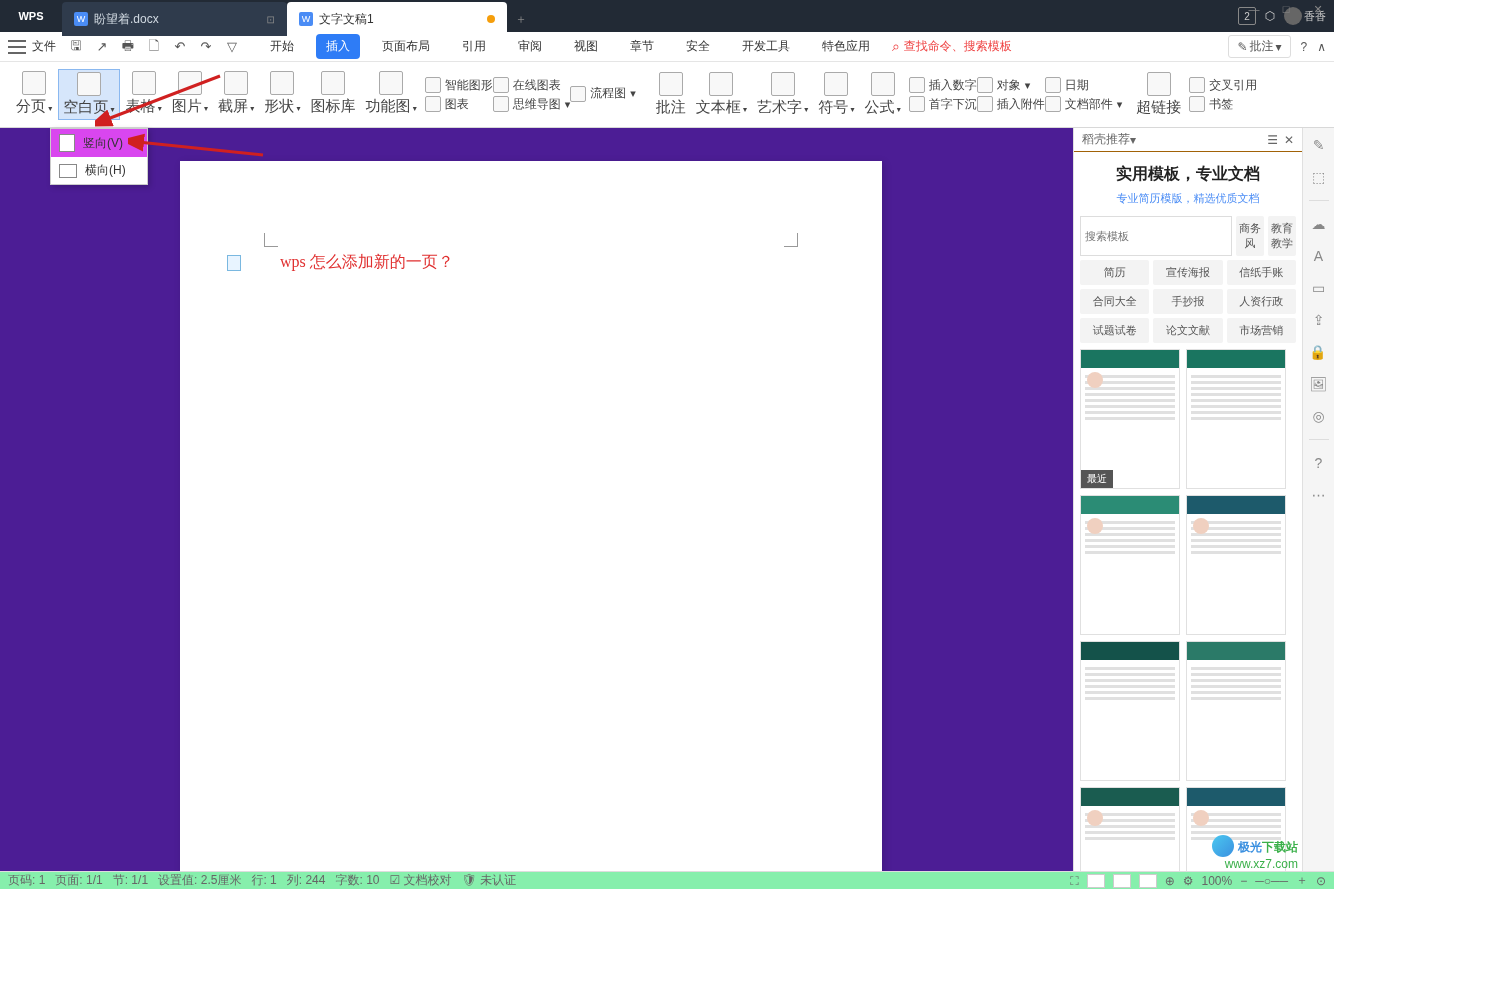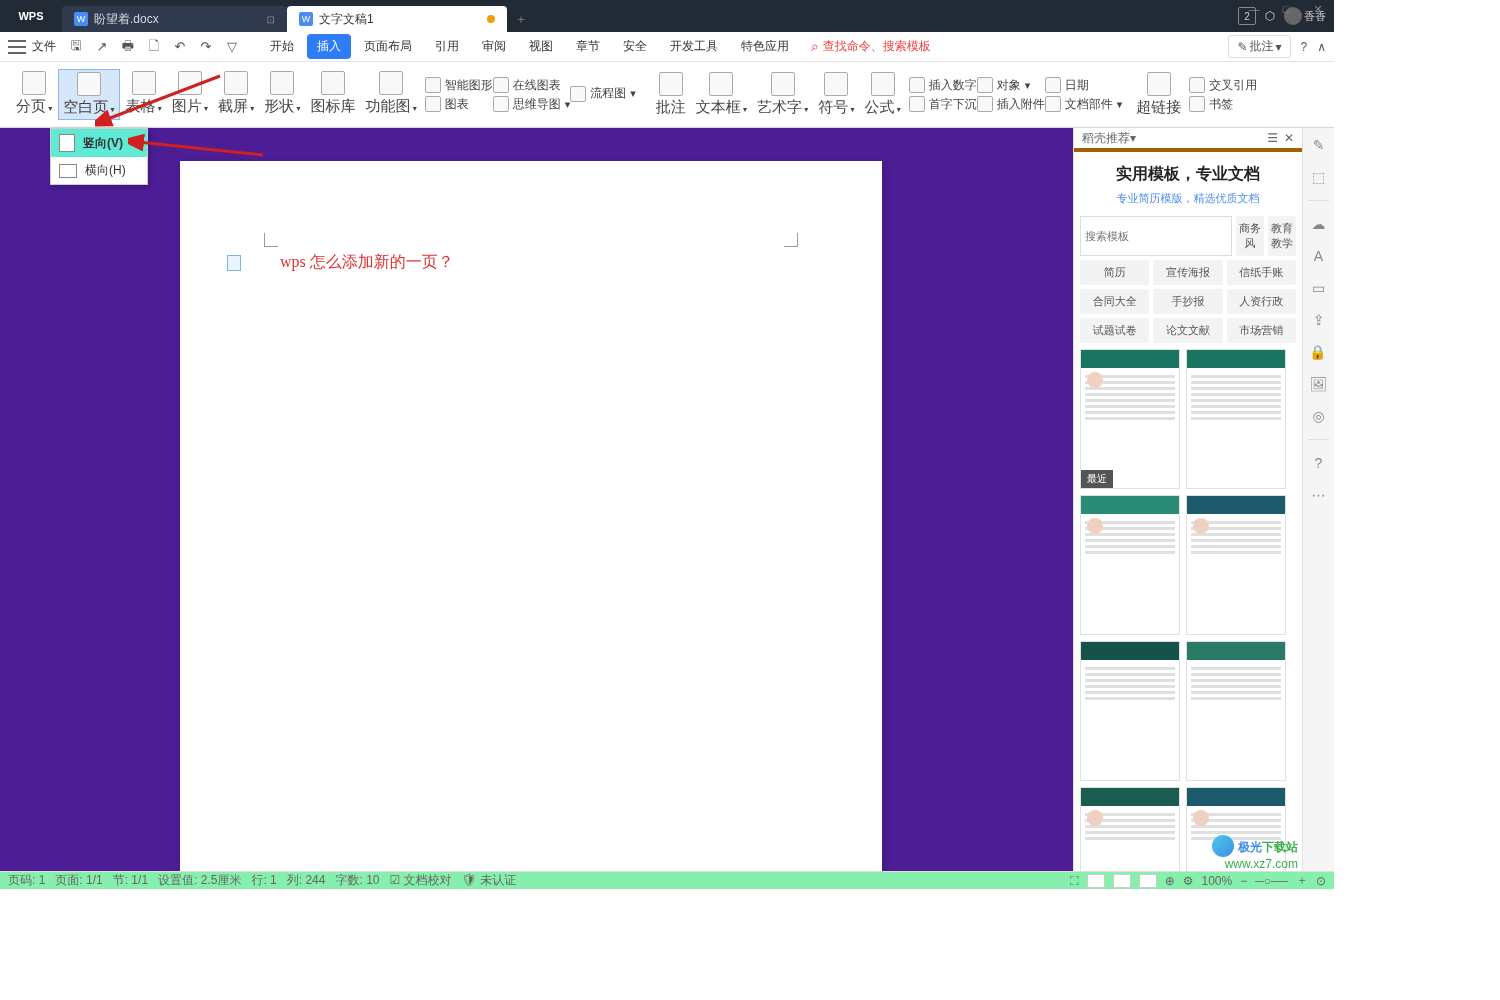--- a/index.html
+++ b/index.html
@@ -1,19 +1,19 @@
 <!DOCTYPE html>
 <html><head>
 <meta charset="utf-8">
 <style>
 *{margin:0;padding:0;box-sizing:border-box;font-family:"Microsoft YaHei",sans-serif;font-size:12px;}
 body{background:#fff;overflow:hidden;width:1334px;height:889px;position:relative;}
 .titlebar{height:32px;background:#222a35;display:flex;align-items:center;}
 .titlebar .logo{width:62px;height:32px;display:flex;align-items:center;justify-content:center;color:#fff;font-weight:bold;font-size:11px;}
-.tab{height:26px;margin-top:6px;display:flex;align-items:center;padding:12px 12px;border-radius:4px 4px 0 0;font-size:12px;}
+.tab{height:34px;margin-top:6px;display:flex;align-items:center;padding:12px 12px;border-radius:4px 4px 0 0;font-size:12px;}
 .tab.dark{background:#2f3b4c;color:#d0d8e0;width:225px;}
 .tab.active{background:#fff;color:#333;width:220px;}
 .tab .icon{width:14px;height:14px;background:#4a8cf5;margin-right:6px;border-radius:2px;display:flex;align-items:center;justify-content:center;}
 .tab .icon::before{content:"W";color:#fff;font-size:9px;}
 .tab .close{margin-left:auto;color:#888;font-size:10px;}
 .tab .dot{margin-left:auto;width:8px;height:8px;background:#f59e0b;border-radius:50%;}
 .tab-add{width:28px;color:#888;text-align:center;margin-top:6px;line-height:26px;}
 .titlebar .right{margin-left:auto;display:flex;align-items:center;gap:2px;padding-right:8px;}
 .titlebar .right .box{width:18px;height:18px;border:1px solid #888;color:#ccc;font-size:10px;display:flex;align-items:center;justify-content:center;border-radius:2px;}
 .titlebar .right .icn{width:24px;height:24px;color:#ccc;display:flex;align-items:center;justify-content:center;}
@@ -21,21 +21,21 @@
 .titlebar .right .username{color:#ccc;font-size:11px;}
 .wincontrols{position:absolute;top:0;right:0;display:flex;}
 .wincontrols div{width:32px;height:18px;color:#888;display:flex;align-items:center;justify-content:center;font-size:11px;}
 
 .menubar{height:30px;background:#fff;border-bottom:1px solid #e5e5e5;display:flex;align-items:center;padding:0 8px;}
 .menubar .burger{width:18px;height:14px;display:flex;flex-direction:column;justify-content:space-between;margin-right:6px;}
 .menubar .burger span{height:2px;background:#666;}
 .menubar .file{color:#333;margin-right:10px;}
 .menubar .qat{display:flex;gap:6px;align-items:center;}
 .menubar .qat span{color:#555;font-size:13px;width:20px;text-align:center;}
-.menubar .tabs{display:flex;margin-left:18px;gap:3px;align-items:center;}
+.menubar .tabs{display:flex;margin-left:18px;gap:12px;align-items:center;}
 .menubar .tabs .mtab{padding:4px 10px;color:#333;border-radius:4px;}
 .menubar .tabs .mtab.active{background:#2e7cf6;color:#ffffff;}
 .menubar .search{margin-left:12px;color:#ef4444;display:flex;align-items:center;gap:4px;}
 .menubar .search::before{content:"⌕";font-size:14px;}
 .menubar .rightbar{margin-left:auto;display:flex;align-items:center;gap:10px;color:#555;}
 .menubar .rightbar .markup{display:flex;align-items:center;gap:2px;border:1px solid #ddd;padding:2px 8px;border-radius:3px;}
 
 .ribbon{height:66px;background:#fff;border-bottom:1px solid #d8d8d8;display:flex;align-items:center;padding:0 8px;overflow:hidden;}
 .rgrp{display:flex;align-items:flex-start;padding:4px 4px;gap:2px;}
 .rbtn{display:flex;flex-direction:column;align-items:center;justify-content:center;padding:2px 4px;min-width:36px;}
@@ -51,29 +51,29 @@
 .workspace{position:absolute;top:128px;left:0;right:0;bottom:18px;display:flex;background:#f0f0f0;}
 .canvas{flex:1;background:#4c1d95;position:relative;overflow:hidden;}
 .page{position:absolute;left:180px;top:33px;width:702px;height:990px;background:#fff;box-shadow:2px 2px 8px rgba(0,0,0,0.15);}
 .page .margin-tl{position:absolute;left:84px;top:72px;width:14px;height:14px;border-left:1px solid #999;border-bottom:1px solid #999;}
 .page .margin-tr{position:absolute;right:84px;top:72px;width:14px;height:14px;border-right:1px solid #999;border-bottom:1px solid #999;}
 .page .docicon{position:absolute;left:47px;top:94px;width:14px;height:16px;border:1px solid #7ab8e0;background:#e8f4ff;}
 .page .doctext{position:absolute;left:100px;top:91px;font-family:SimSun,serif;font-size:16px;color:#e03030;}
 
 .dropdown{position:absolute;left:50px;top:128px;width:98px;background:#fff;border:1px solid #ccc;box-shadow:2px 2px 6px rgba(0,0,0,0.2);z-index:100;}
 .dropdown .ditem{display:flex;align-items:center;padding:5px 8px;gap:8px;font-size:12px;color:#333;}
-.dropdown .ditem.hl{background:#5eead4;font-weight:bold;}
+.dropdown .ditem.hl{background:#d946ef;}
 .dropdown .dicon{width:16px;height:18px;border:1px solid #888;background:#fff;}
 .dropdown .dicon.h{width:18px;height:14px;}
 
 .arrow1{position:absolute;z-index:90;pointer-events:none;}
 .arrow2{position:absolute;z-index:110;pointer-events:none;}
 
 .sidepanel{width:229px;background:#fff;border-left:1px solid #e0e0e0;display:flex;flex-direction:column;}
-.sidepanel .sphdr{height:24px;display:flex;align-items:center;padding:0 8px;border-bottom:4px solid #a16207;font-size:11px;color:#666;}
+.sidepanel .sphdr{height:24px;display:flex;align-items:center;padding:0 8px;border-bottom:1px solid #a16207;font-size:11px;color:#666;}
 .sidepanel .sphdr .ops{margin-left:auto;display:flex;gap:6px;}
 .sidepanel .spcontent{flex:1;overflow:hidden;padding:6px;}
 .sidepanel .sptitle{font-size:16px;font-weight:bold;text-align:center;color:#222;margin:6px 0;}
 .sidepanel .spsub{font-size:11px;text-align:center;color:#4a8cf5;margin-bottom:10px;}
 .sidepanel .sprow{display:flex;gap:4px;margin-bottom:4px;}
 .sidepanel .sprow input{flex:1;border:1px solid #ddd;padding:4px;font-size:11px;}
 .sidepanel .sprow .tag{flex:1;background:#f3f3f3;text-align:center;padding:5px 0;font-size:11px;color:#555;border-radius:2px;}
 .sidepanel .thumbs{display:flex;flex-wrap:wrap;gap:6px;margin-top:6px;}
 .sidepanel .thumb{width:100px;height:140px;background:#fff;border:1px solid #e0e0e0;position:relative;overflow:hidden;}
 .sidepanel .thumb .thdr{height:18px;background:#1a7560;}

